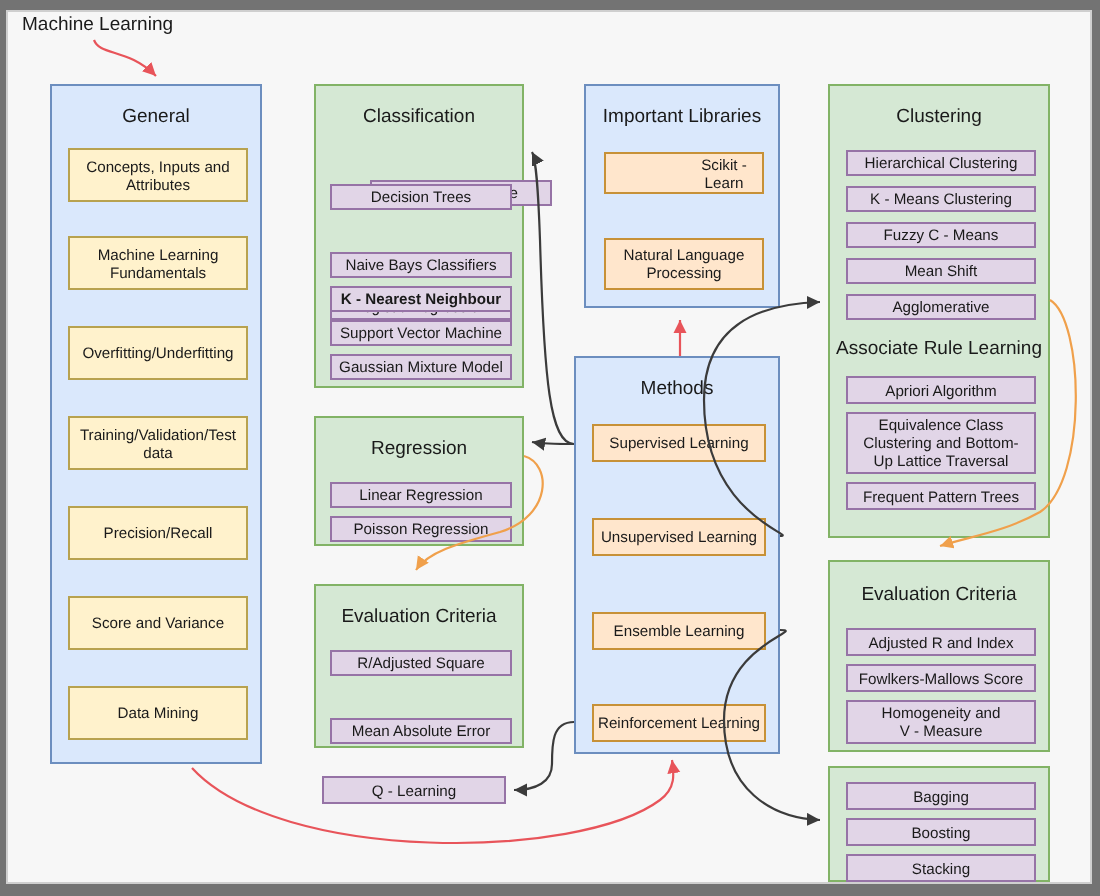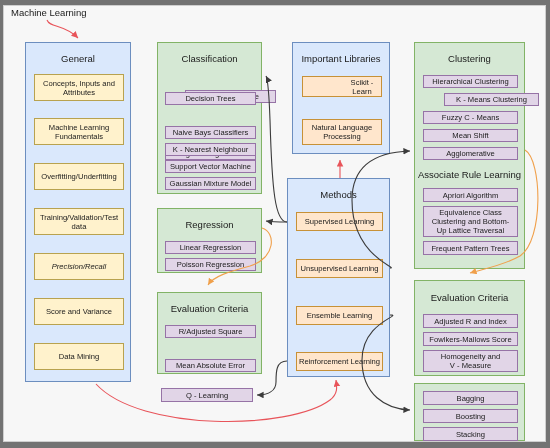--- a/index.html
+++ b/index.html
@@ -67,32 +67,32 @@
 
   <div class="panel blue" style="left:25px;top:42px;width:106px;height:340px;">
     <div class="panel-title" style="top:10px;">General</div>
     <div class="chip yellow" style="left:8px;top:31px;width:90px;height:27px;">Concepts, Inputs and
 Attributes</div>
     <div class="chip yellow" style="left:8px;top:75px;width:90px;height:27px;">Machine Learning
 Fundamentals</div>
     <div class="chip yellow" style="left:8px;top:120px;width:90px;height:27px;">Overfitting/Underfitting</div>
     <div class="chip yellow" style="left:8px;top:165px;width:90px;height:27px;">Training/Validation/Test
 data</div>
-    <div class="chip yellow" style="left:8px;top:210px;width:90px;height:27px;font-style:italic;">Precision/Recall</div>
+    <div class="chip yellow" style="left:8px;top:210px;width:90px;height:27px;">Precision/Recall</div>
     <div class="chip yellow" style="left:8px;top:255px;width:90px;height:27px;">Score and Variance</div>
     <div class="chip yellow" style="left:8px;top:300px;width:90px;height:27px;">Data Mining</div>
   </div>
 
   <div class="panel green" style="left:157px;top:42px;width:105px;height:152px;">
     <div class="panel-title" style="top:10px;">Classification</div>
     <div class="chip purple" style="left:7px;top:47px;width:91px;height:13px;margin-left:20px;">Classificate Rate</div>
     <div class="chip purple" style="left:7px;top:49px;width:91px;height:13px;">Decision Trees</div>
     <div class="chip purple" style="left:7px;top:66px;width:91px;height:13px;margin-top:38px;">Logistic Regression</div>
     <div class="chip purple" style="left:7px;top:83px;width:91px;height:13px;">Naive Bays Classifiers</div>
-    <div class="chip purple" style="left:7px;top:100px;width:91px;height:13px;">K - Nearest Neighbour</div>
+    <div class="chip purple" style="left:7px;top:100px;width:91px;height:13px;font-weight:bold;">K - Nearest Neighbour</div>
     <div class="chip purple" style="left:7px;top:117px;width:91px;height:13px;">Support Vector Machine</div>
     <div class="chip purple" style="left:7px;top:134px;width:91px;height:13px;">Gaussian Mixture Model</div>
   </div>
 
   <div class="panel green" style="left:157px;top:208px;width:105px;height:65px;">
     <div class="panel-title" style="top:10px;">Regression</div>
     <div class="chip purple" style="left:7px;top:32px;width:91px;height:13px;">Linear Regression</div>
     <div class="chip purple" style="left:7px;top:49px;width:91px;height:13px;">Poisson Regression</div>
   </div>
 
@@ -115,21 +115,21 @@
     <div class="panel-title" style="top:10px;">Methods</div>
     <div class="chip orange" style="left:8px;top:33px;width:87px;height:19px;">Supervised Learning</div>
     <div class="chip orange" style="left:8px;top:80px;width:87px;height:19px;">Unsupervised Learning</div>
     <div class="chip orange" style="left:8px;top:127px;width:87px;height:19px;">Ensemble Learning</div>
     <div class="chip orange" style="left:8px;top:173px;width:87px;height:19px;">Reinforcement Learning</div>
   </div>
 
   <div class="panel green" style="left:414px;top:42px;width:111px;height:227px;">
     <div class="panel-title" style="top:10px;">Clustering</div>
     <div class="chip purple" style="left:8px;top:32px;width:95px;height:13px;">Hierarchical Clustering</div>
-    <div class="chip purple" style="left:8px;top:50px;width:95px;height:13px;margin-left:21px;">K - Means Clustering</div>
+    <div class="chip purple" style="left:8px;top:50px;width:95px;height:13px;">K - Means Clustering</div>
     <div class="chip purple" style="left:8px;top:68px;width:95px;height:13px;">Fuzzy C - Means</div>
     <div class="chip purple" style="left:8px;top:86px;width:95px;height:13px;">Mean Shift</div>
     <div class="chip purple" style="left:8px;top:104px;width:95px;height:13px;">Agglomerative</div>
     <div class="panel-title" style="top:126px;">Associate Rule Learning</div>
     <div class="chip purple" style="left:8px;top:145px;width:95px;height:14px;">Apriori Algorithm</div>
     <div class="chip purple" style="left:8px;top:163px;width:95px;height:31px;">Equivalence Class
 Clustering and Bottom-
 Up Lattice Traversal</div>
     <div class="chip purple" style="left:8px;top:198px;width:95px;height:14px;">Frequent Pattern Trees</div>
   </div>

